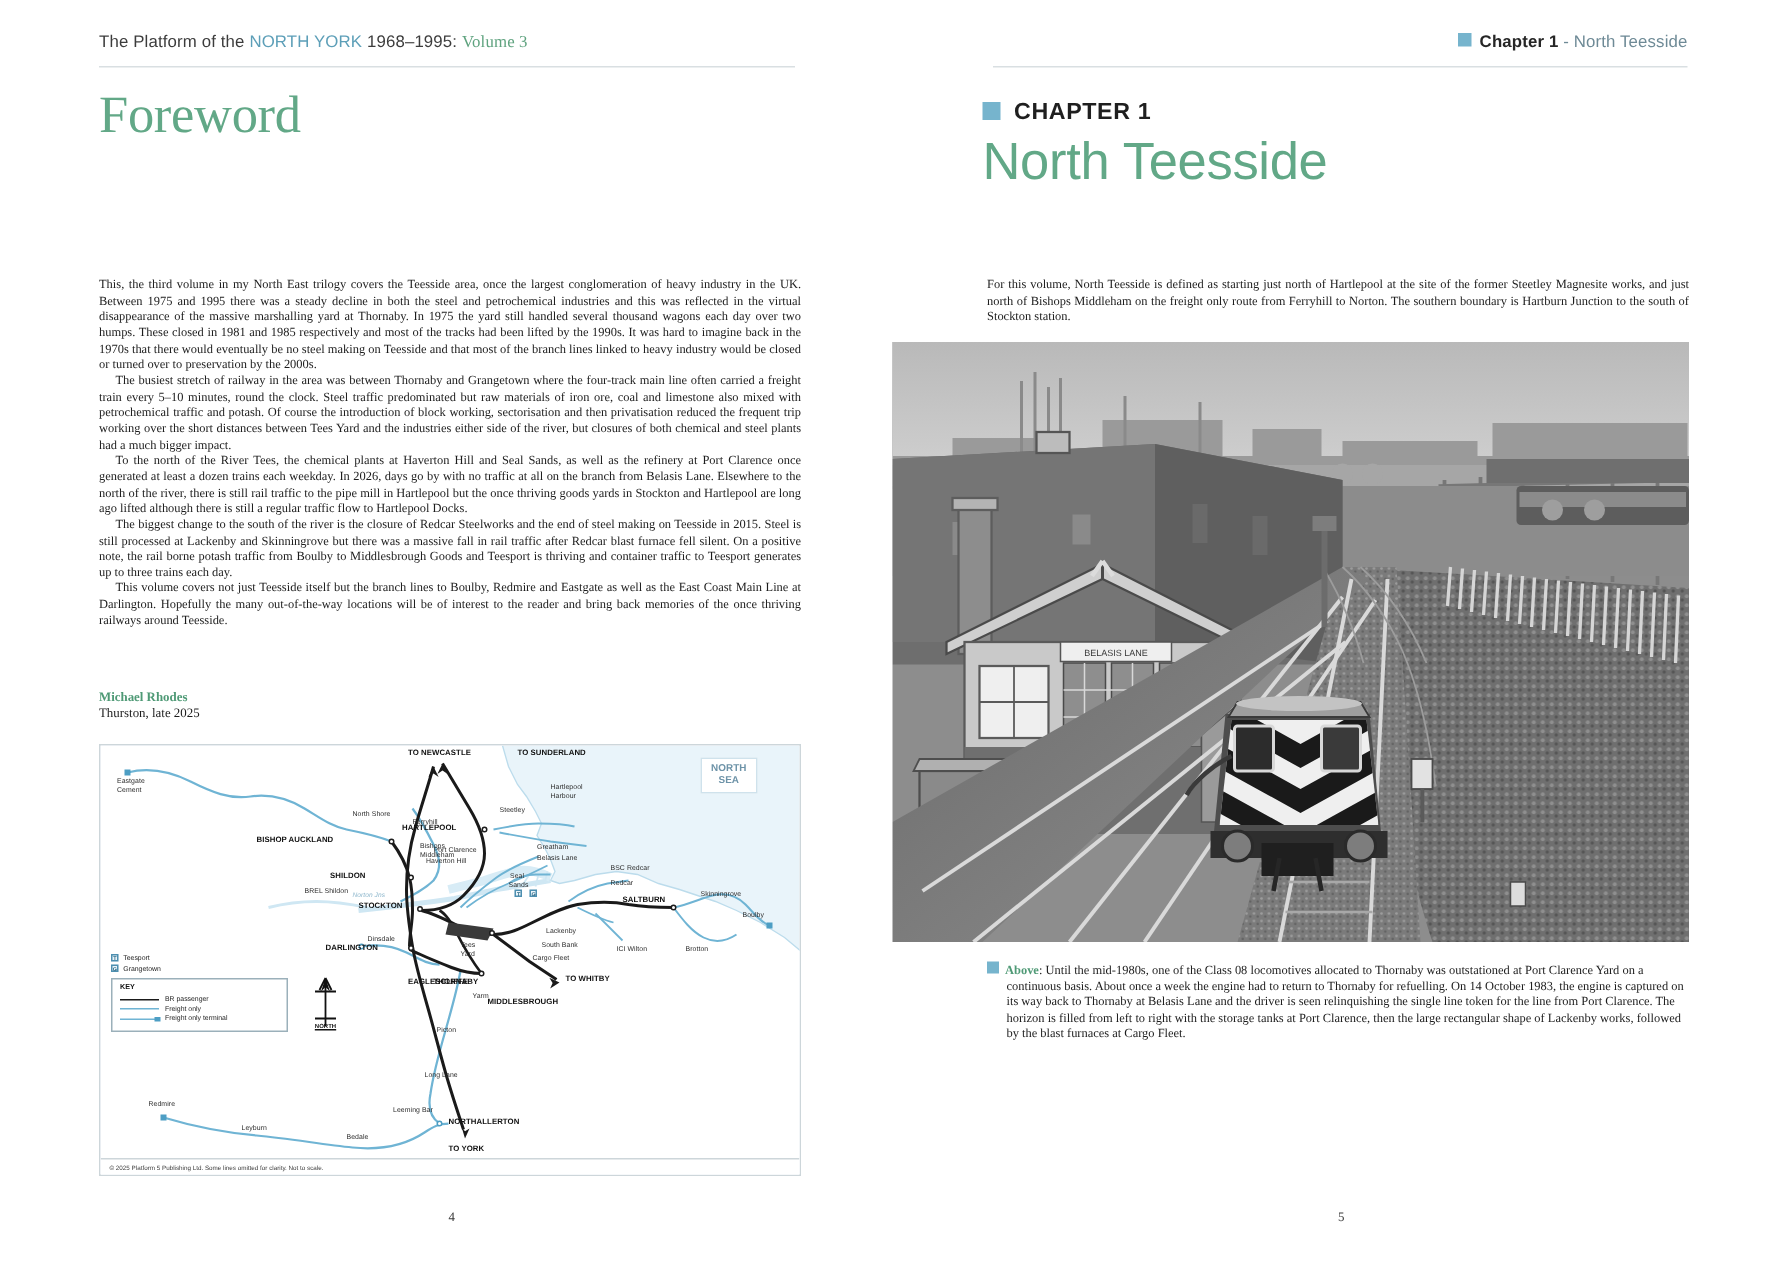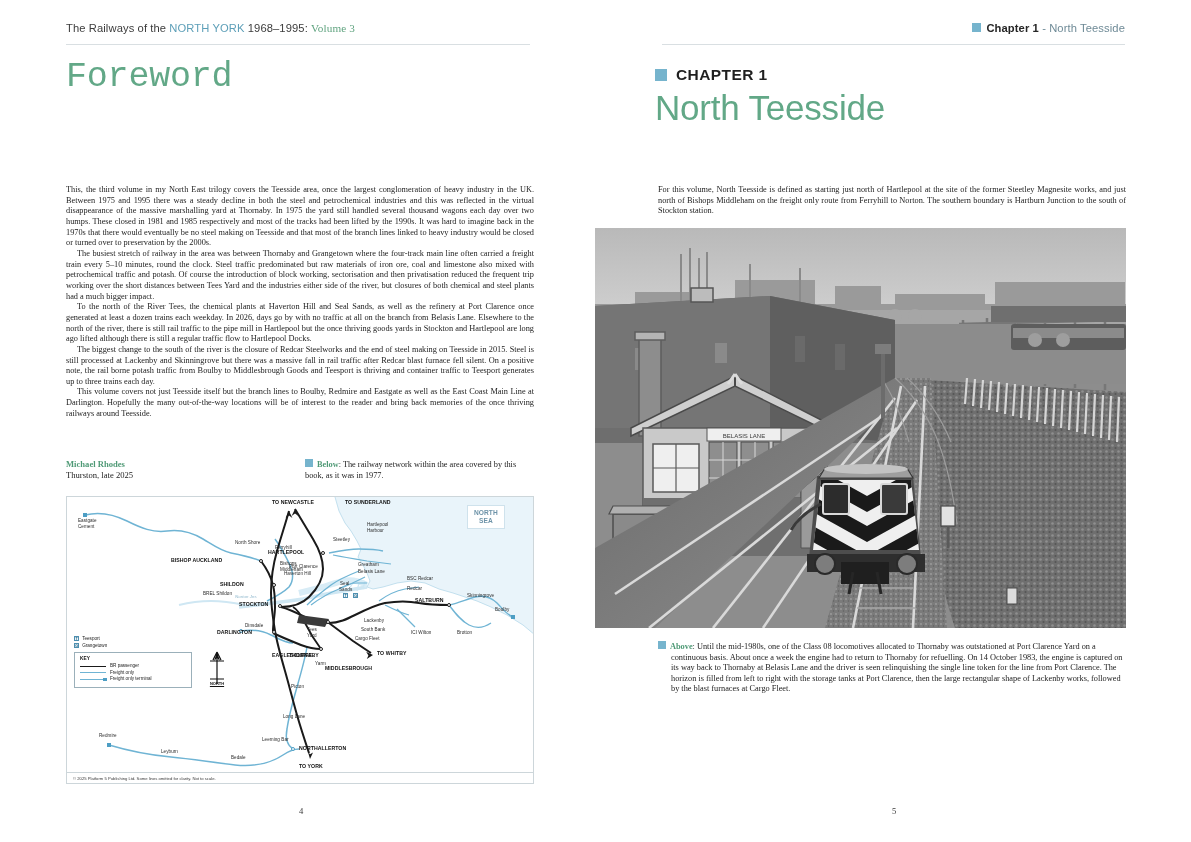--- a/index.html
+++ b/index.html
@@ -31,21 +31,21 @@
   .rule-right { left:66px; right:66px; }
 
   .sq {
     display:inline-block; width:9px; height:9px; background:#76b4cd;
     vertical-align:baseline; margin-right:5px; position:relative; top:0px;
   }
 
   
   h1.foreword {
     position:absolute; left:66px; top:57px; margin:0;
-    font-family:Liberation Mono, monospace;
+    font-family:Liberation Serif, serif;
     font-weight:normal; font-size:35px; color:#62a887; letter-spacing:-0.2px;
   }
   .chapter-kicker {
     position:absolute; left:655px; top:66px;
     font-family:"Liberation Sans", sans-serif; font-weight:bold;
     font-size:15.5px; letter-spacing:0.4px; color:#1f1f1f;
   }
   .chapter-kicker .sq { width:12px; height:12px; margin-right:9px; top:1px; }
   h1.chapter-title {
     position:absolute; left:655px; top:88px; margin:0;
@@ -173,42 +173,39 @@
   .photo svg { display:block; }
 </style>
 </head>
 <body>
 
 <div class="spread">
 
   <div class="page">
 
     <div class="runhead runhead-left">
-      <span>The Railways of the </span><span class="rh-accent">NORTH YORK</span><span> 1968–1995: </span><span class="rh-green">Volume 3</span>
+      <span>The Platform of the </span><span class="rh-accent">NORTH YORK</span><span> 1968–1995: </span><span class="rh-green">Volume 3</span>
     </div>
     <div class="rule rule-left"></div>
 
     <h1 class="foreword">Foreword</h1>
 
     <div class="body-col left-body">
       <p>This, the third volume in my North East trilogy covers the Teesside area, once the largest conglomeration of heavy industry in the UK. Between 1975 and 1995 there was a steady decline in both the steel and petrochemical industries and this was reflected in the virtual disappearance of the massive marshalling yard at Thornaby. In 1975 the yard still handled several thousand wagons each day over two humps. These closed in 1981 and 1985 respectively and most of the tracks had been lifted by the 1990s. It was hard to imagine back in the 1970s that there would eventually be no steel making on Teesside and that most of the branch lines linked to heavy industry would be closed or turned over to preservation by the 2000s.</p>
       <p>The busiest stretch of railway in the area was between Thornaby and Grangetown where the four-track main line often carried a freight train every 5–10 minutes, round the clock. Steel traffic predominated but raw materials of iron ore, coal and limestone also mixed with petrochemical traffic and potash. Of course the introduction of block working, sectorisation and then privatisation reduced the frequent trip working over the short distances between Tees Yard and the industries either side of the river, but closures of both chemical and steel plants had a much bigger impact.</p>
       <p>To the north of the River Tees, the chemical plants at Haverton Hill and Seal Sands, as well as the refinery at Port Clarence once generated at least a dozen trains each weekday. In 2026, days go by with no traffic at all on the branch from Belasis Lane. Elsewhere to the north of the river, there is still rail traffic to the pipe mill in Hartlepool but the once thriving goods yards in Stockton and Hartlepool are long ago lifted although there is still a regular traffic flow to Hartlepool Docks.</p>
       <p>The biggest change to the south of the river is the closure of Redcar Steelworks and the end of steel making on Teesside in 2015. Steel is still processed at Lackenby and Skinningrove but there was a massive fall in rail traffic after Redcar blast furnace fell silent. On a positive note, the rail borne potash traffic from Boulby to Middlesbrough Goods and Teesport is thriving and container traffic to Teesport generates up to three trains each day.</p>
       <p>This volume covers not just Teesside itself but the branch lines to Boulby, Redmire and Eastgate as well as the East Coast Main Line at Darlington. Hopefully the many out-of-the-way locations will be of interest to the reader and bring back memories of the once thriving railways around Teesside.</p>
     </div>
 
     <div class="sig">
       <div class="name">Michael Rhodes</div>
       <div>Thurston, late 2025</div>
     </div>
 
-    <div class="caption below-cap">
-      <span class="sq"></span><span class="cap-lead">Below</span><span>: The railway network within the area covered by this book, as it was in 1977.</span>
-    </div>
 
     <div class="map">
       <div class="sea"></div>
 
       <svg width="468" height="288" viewBox="0 0 468 288">
         <path d="M0,0 L268,0 L272,14 L278,26 L284,34 L290,44 L294,52 L291,60
                  L296,68 L300,76 L303,84 L300,90 L306,92 L316,90 L330,86
                  L344,84 L358,86 L372,92 L386,96 L398,100 L410,104 L424,110
                  L440,118 L456,128 L468,138 L468,288 L0,288 Z" fill="#ffffff" stroke="none"></path>
         <path d="M268,0 L272,14 L278,26 L284,34 L290,44 L294,52 L291,60

